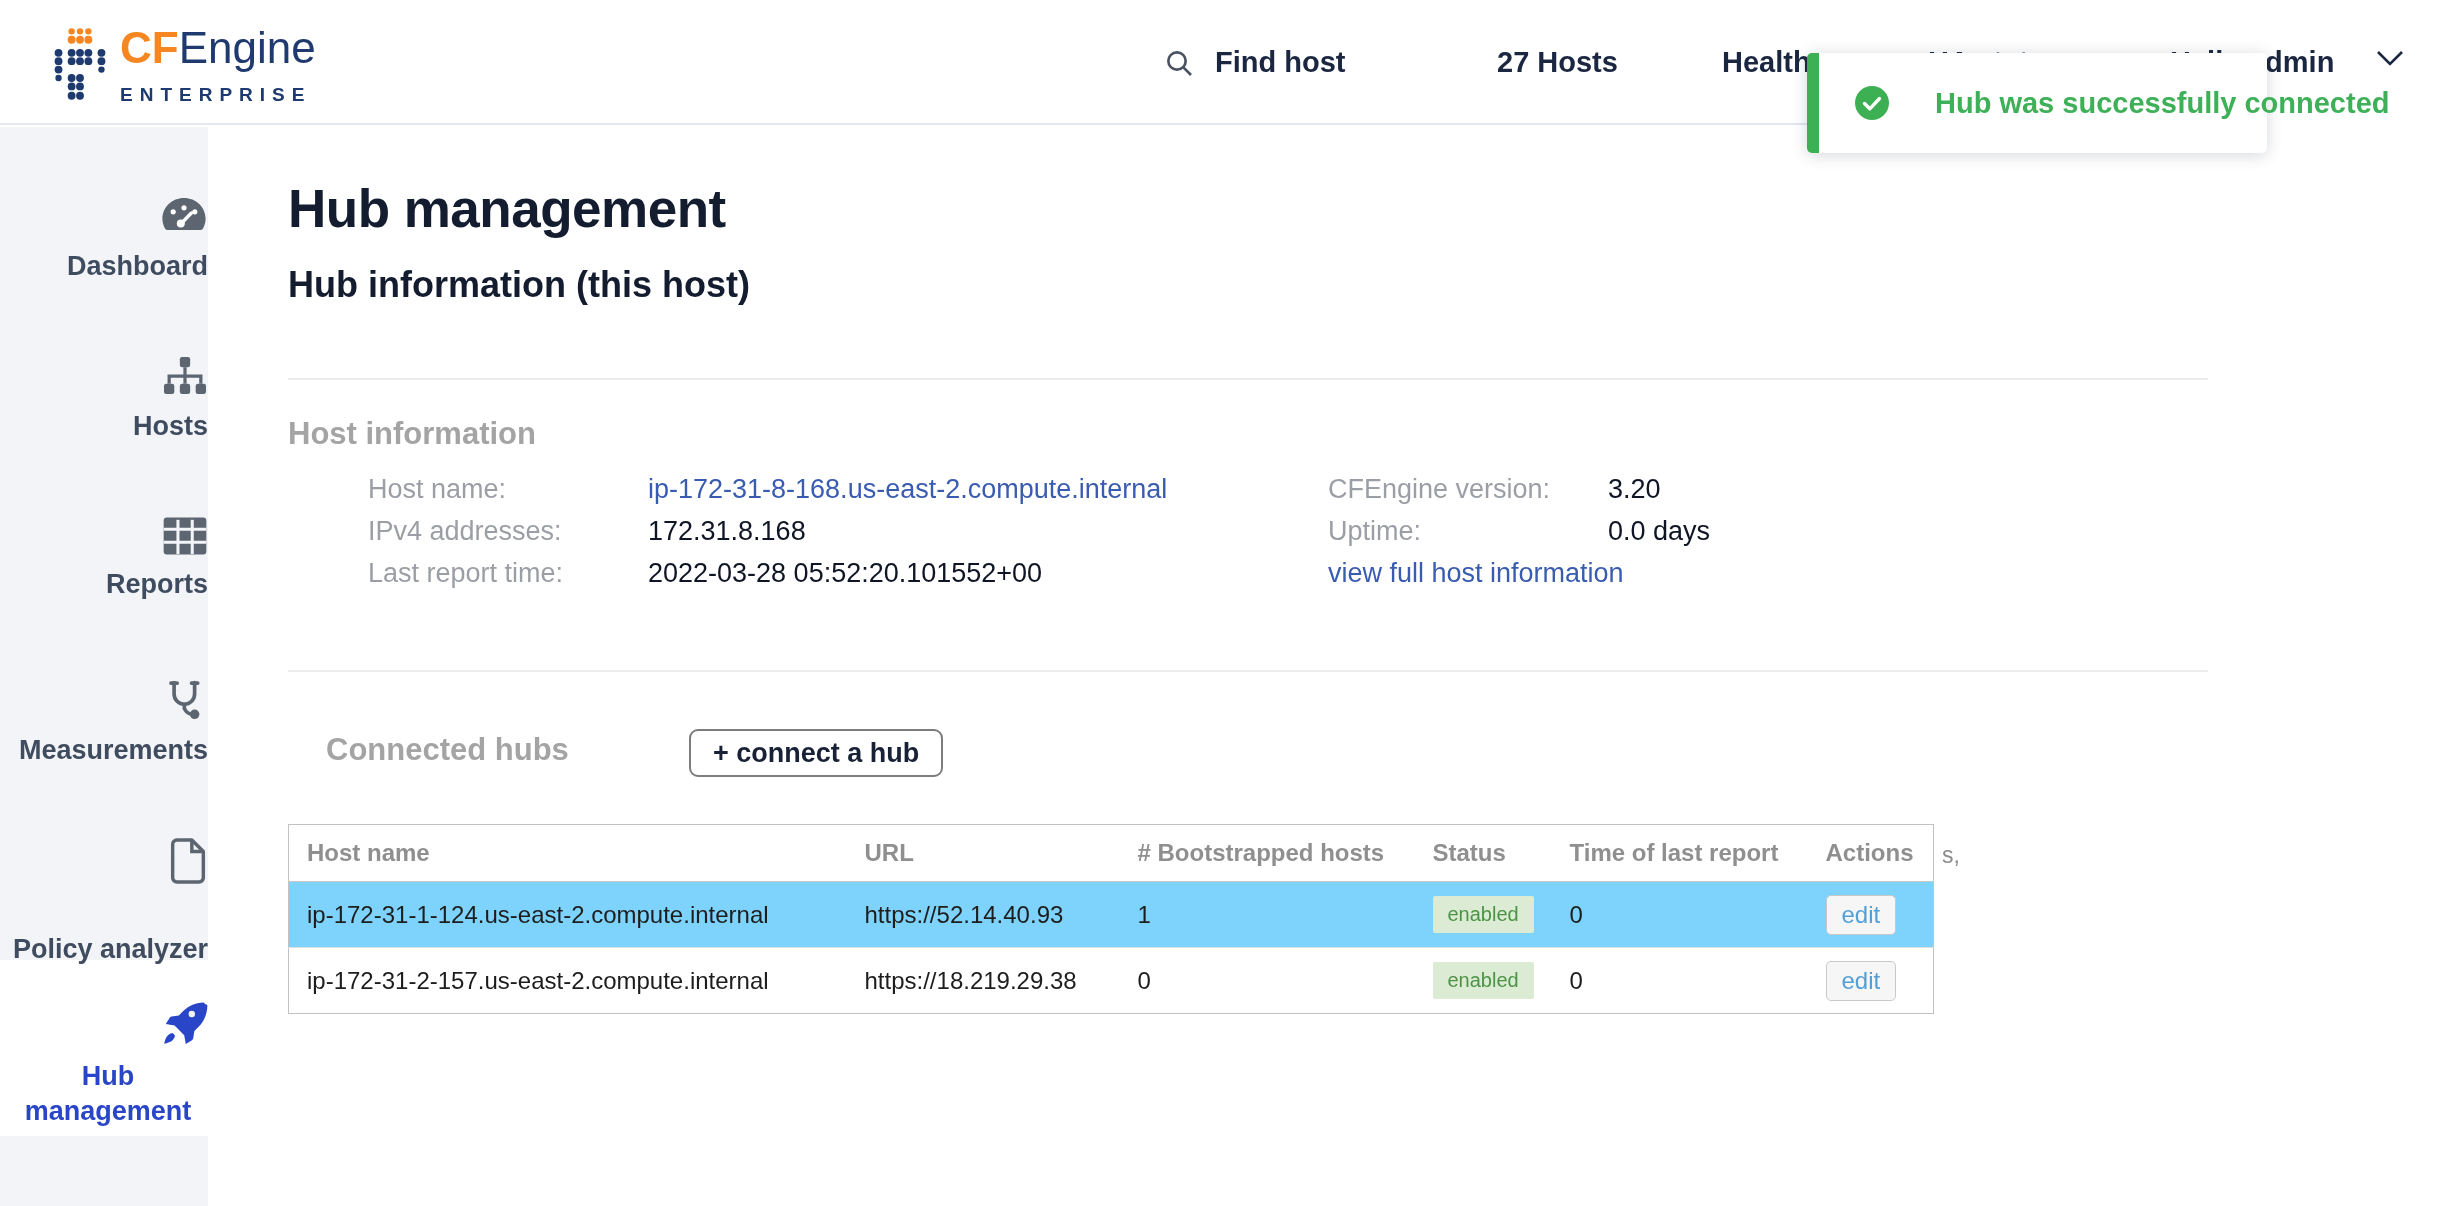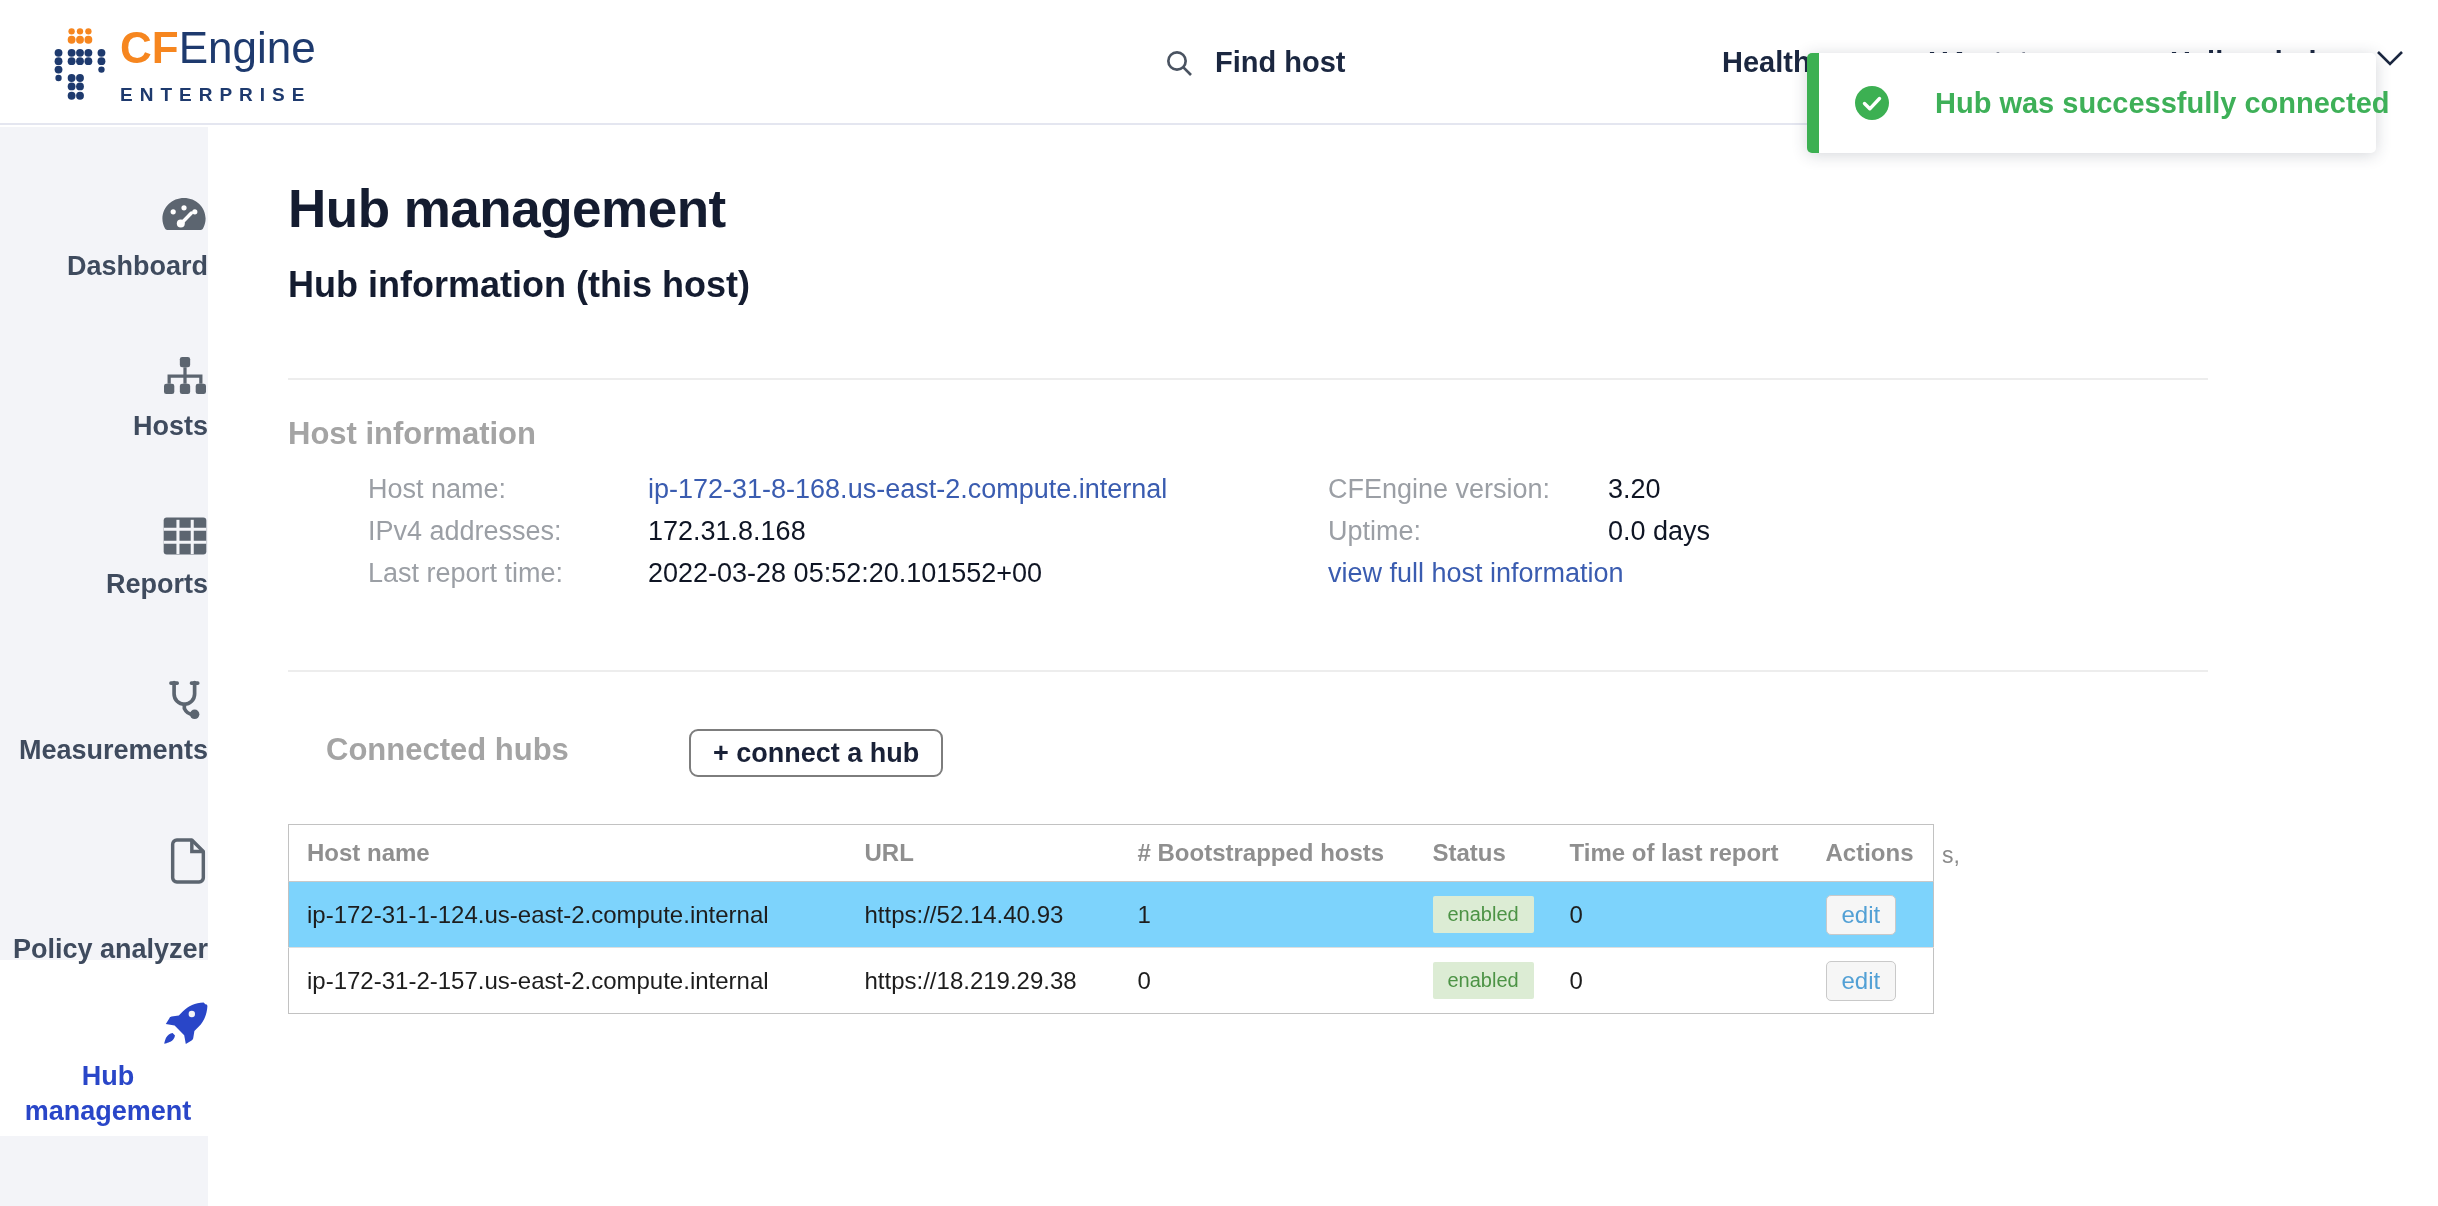--- a/index.html
+++ b/index.html
@@ -89,21 +89,21 @@
     display:inline-block; background:#dcecd4; color:#4c9345;
     padding:7px 15px; border-radius:2px; font-size:20px;
   }
   .edit-btn {
     background:#f6f6f6; border:1px solid #c9c9c9; border-radius:5px;
     color:#52a0d5; font-family:"Liberation Sans", sans-serif; font-size:24px;
     padding:5px 15px; cursor:pointer;
   }
   
   .toast {
-    position:absolute; left:1807px; top:53px; width:569px; height:100px;
+    position:absolute; left:1807px; top:53px; width:460px; height:100px;
     background:#fff; border-radius:5px; z-index:30;
     border-left:12px solid #3cb052;
     box-shadow:0 2px 16px rgba(40,50,70,0.20);
     display:flex; align-items:center;
   }
   .toast-check { margin-left:35px; flex:0 0 auto; }
   .toast-msg { margin-left:45px; font-size:29px; font-weight:700; color:#3eb058; white-space:nowrap; }
   svg { display:block; }
 </style>
 </head>
@@ -148,20 +148,23 @@
     </div>
   </div>
 
   <div class="nav-item nav-find">
     <svg width="32" height="32" viewBox="0 0 24 24" fill="none" stroke="#4a5361" stroke-width="2">
       <circle cx="10.5" cy="10.5" r="6.5"></circle>
         <line x1="15.3" y1="15.3" x2="21" y2="21"></line>
     </svg>
     <span>Find host</span>
   </div>
+  <div class="nav-item nav-hosts">
+      <span>27 Hosts</span>
+    </div>
   <div class="nav-item nav-health">
       <span>Health</span>
     </div>
   <div class="nav-item nav-ha">
       <span>HA status</span>
     </div>
   <div class="nav-item nav-user">
       <span>Hello admin</span>
     </div>
   <div class="nav-chevron">

